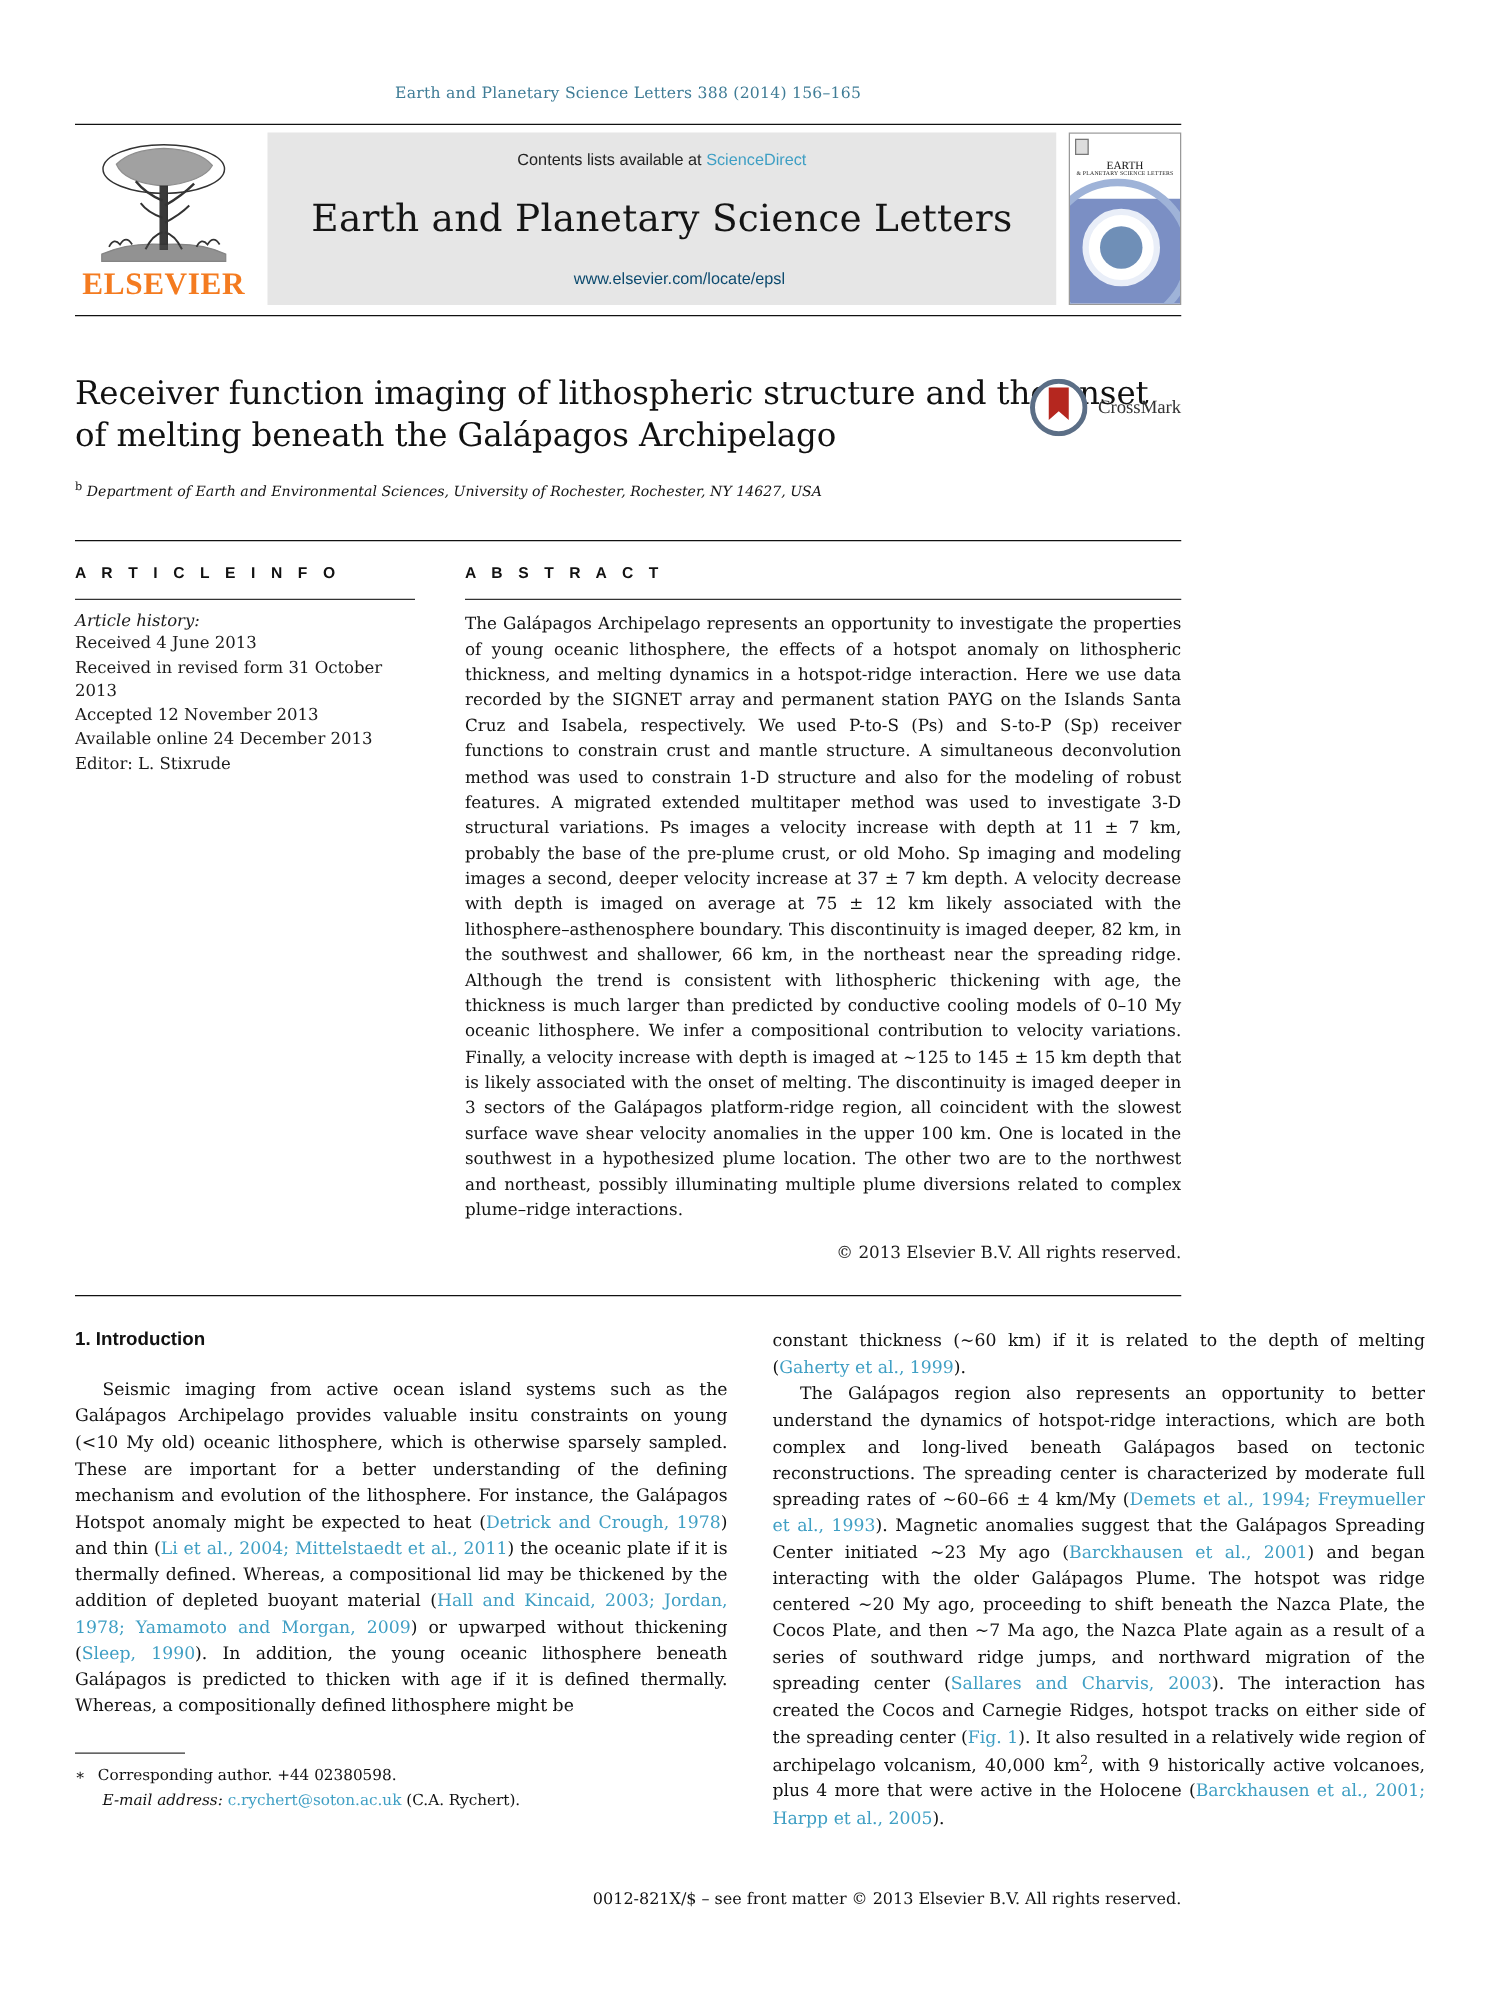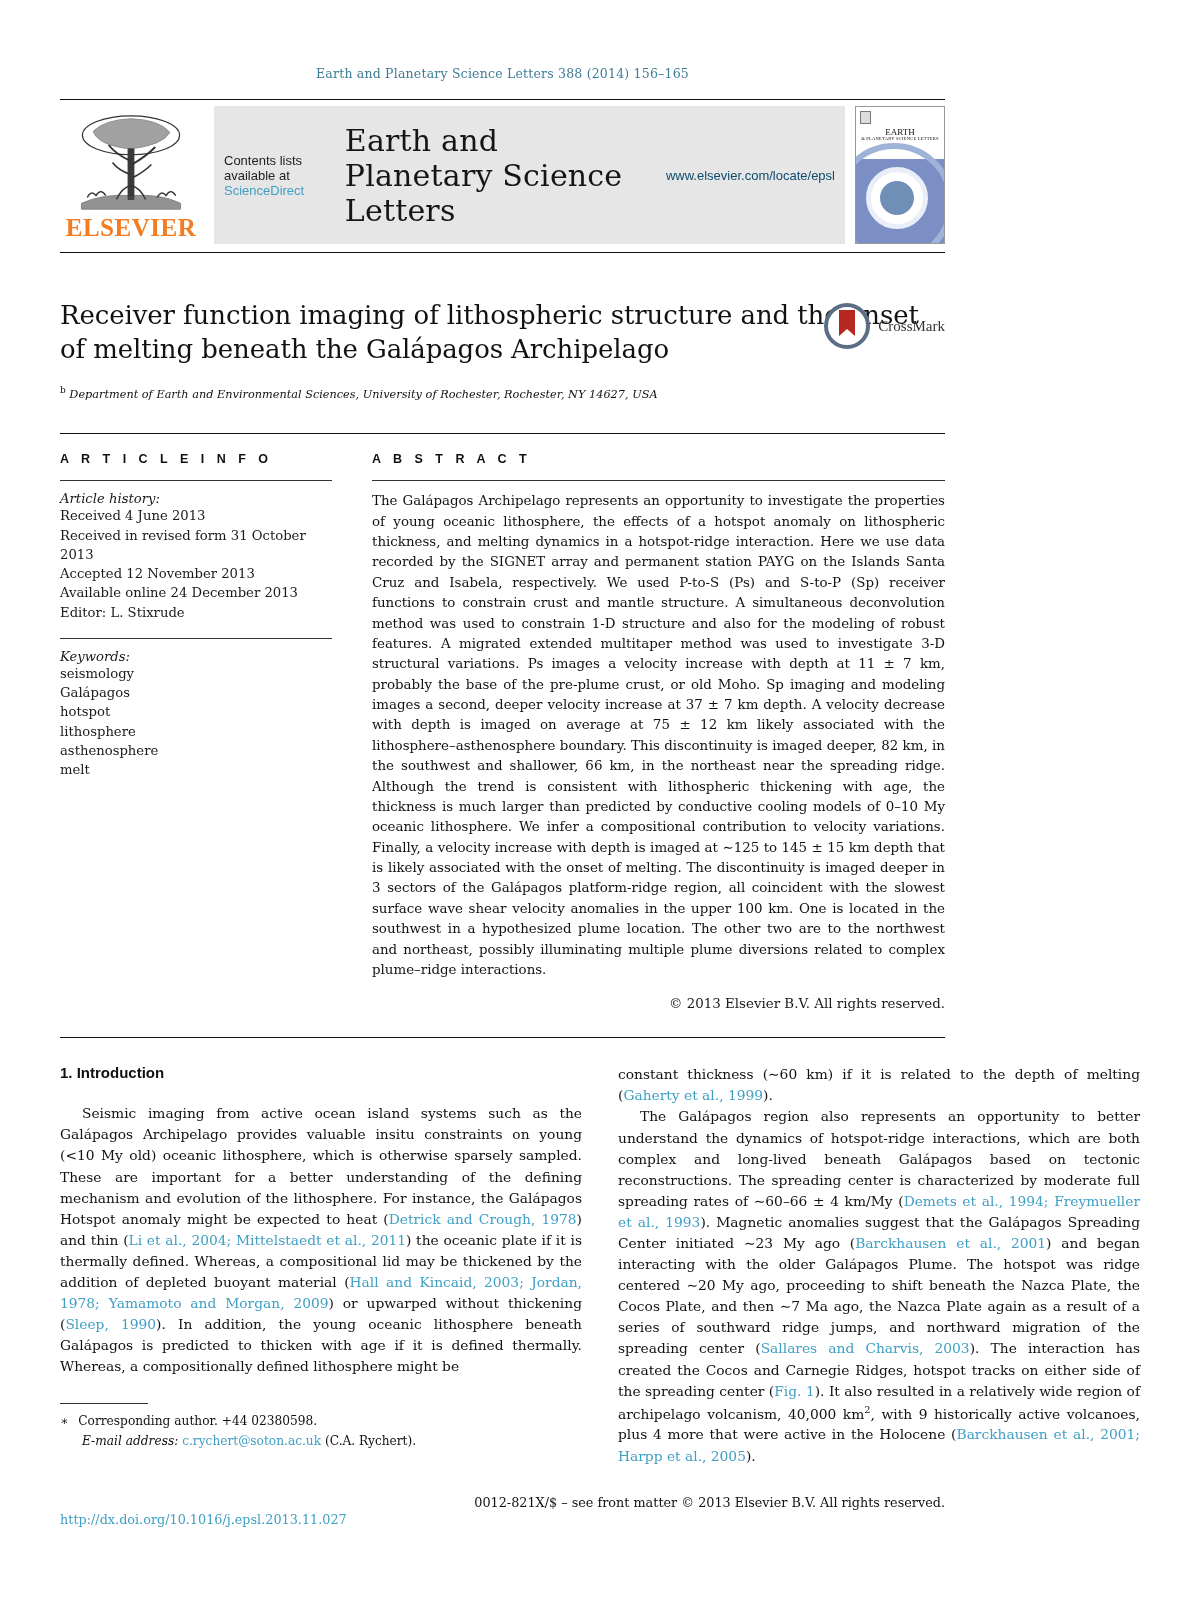--- a/index.html
+++ b/index.html
@@ -50,21 +50,21 @@
     font-size: 25px;
     font-weight: 700;
     letter-spacing: .5px;
     line-height: 1;
   }
   .journal-band {
     flex: 1 1 auto;
     background: #e6e6e6;
     margin: 0 10px 0 12px;
     display: flex;
-    flex-direction: row;
+    flex-direction: column;
     justify-content: space-between;
     align-items: center;
     padding: 14px 10px 14px 10px;
   }
   .contents-line { font-size: 13px; color: #222; font-family: "Liberation Sans", sans-serif; }
   .contents-line .sd { color: #3f9fc4; }
   .journal-title {
     font-family: "DejaVu Serif", "Liberation Serif", serif;
     font-size: 30px;
     color: #151515;
@@ -277,30 +277,20 @@
     <div class="col-info">
       <div class="sec-head">A R T I C L E     I N F O</div>
       <div class="hr-thin"></div>
       <div class="hist-label">Article history:</div>
       <div class="info-line">Received 4 June 2013</div>
       <div class="info-line">Received in revised form 31 October 2013</div>
       <div class="info-line">Accepted 12 November 2013</div>
       <div class="info-line">Available online 24 December 2013</div>
       <div class="info-line">Editor: L. Stixrude</div>
 
-      <div class="kw-block">
-        <div class="hr-thin"></div>
-        <div class="kw-label">Keywords:</div>
-        <div class="kw-item">seismology</div>
-        <div class="kw-item">Galápagos</div>
-        <div class="kw-item">hotspot</div>
-        <div class="kw-item">lithosphere</div>
-        <div class="kw-item">asthenosphere</div>
-        <div class="kw-item">melt</div>
-      </div>
     </div>
 
     <div class="col-abs">
       <div class="sec-head">A B S T R A C T</div>
       <div class="hr-thin"></div>
       <div class="abs-text">The Galápagos Archipelago represents an opportunity to investigate the properties of young oceanic lithosphere, the effects of a hotspot anomaly on lithospheric thickness, and melting dynamics in a hotspot-ridge interaction. Here we use data recorded by the SIGNET array and permanent station PAYG on the Islands Santa Cruz and Isabela, respectively. We used P-to-S (Ps) and S-to-P (Sp) receiver functions to constrain crust and mantle structure. A simultaneous deconvolution method was used to constrain 1-D structure and also for the modeling of robust features. A migrated extended multitaper method was used to investigate 3-D structural variations. Ps images a velocity increase with depth at 11 ± 7 km, probably the base of the pre-plume crust, or old Moho. Sp imaging and modeling images a second, deeper velocity increase at 37 ± 7 km depth. A velocity decrease with depth is imaged on average at 75 ± 12 km likely associated with the lithosphere–asthenosphere boundary. This discontinuity is imaged deeper, 82 km, in the southwest and shallower, 66 km, in the northeast near the spreading ridge. Although the trend is consistent with lithospheric thickening with age, the thickness is much larger than predicted by conductive cooling models of 0–10 My oceanic lithosphere. We infer a compositional contribution to velocity variations. Finally, a velocity increase with depth is imaged at ∼125 to 145 ± 15 km depth that is likely associated with the onset of melting. The discontinuity is imaged deeper in 3 sectors of the Galápagos platform-ridge region, all coincident with the slowest surface wave shear velocity anomalies in the upper 100 km. One is located in the southwest in a hypothesized plume location. The other two are to the northwest and northeast, possibly illuminating multiple plume diversions related to complex plume–ridge interactions.</div>
       <div class="copyright">© 2013 Elsevier B.V. All rights reserved.</div>
     </div>
 
   </div>
@@ -322,16 +312,15 @@
     </div>
 
     <div class="bcol">
       <p class="para noind">constant thickness (∼60 km) if it is related to the depth of melting (<span class="cite">Gaherty et al., 1999</span>).</p>
       <p class="para">The Galápagos region also represents an opportunity to better understand the dynamics of hotspot-ridge interactions, which are both complex and long-lived beneath Galápagos based on tectonic reconstructions. The spreading center is characterized by moderate full spreading rates of ∼60–66 ± 4 km/My (<span class="cite">Demets et al., 1994; Freymueller et al., 1993</span>). Magnetic anomalies suggest that the Galápagos Spreading Center initiated ∼23 My ago (<span class="cite">Barckhausen et al., 2001</span>) and began interacting with the older Galápagos Plume. The hotspot was ridge centered ∼20 My ago, proceeding to shift beneath the Nazca Plate, the Cocos Plate, and then ∼7 Ma ago, the Nazca Plate again as a result of a series of southward ridge jumps, and northward migration of the spreading center (<span class="cite">Sallares and Charvis, 2003</span>). The interaction has created the Cocos and Carnegie Ridges, hotspot tracks on either side of the spreading center (<span class="cite">Fig. 1</span>). It also resulted in a relatively wide region of archipelago volcanism, 40,000 km<sup class="sup">2</sup>, with 9 historically active volcanoes, plus 4 more that were active in the Holocene (<span class="cite">Barckhausen et al., 2001; Harpp et al., 2005</span>).</p>
     </div>
   </div>
 
   <div class="footer">
     <div class="footer-line1">0012-821X/$ – see front matter  © 2013 Elsevier B.V. All rights reserved.</div>
-    <div class="footer-line2">http://dx.doi.org/10.1016/j.epsl.2013.11.027</div>
   </div>
 
 </div>
 
 </body></html>

